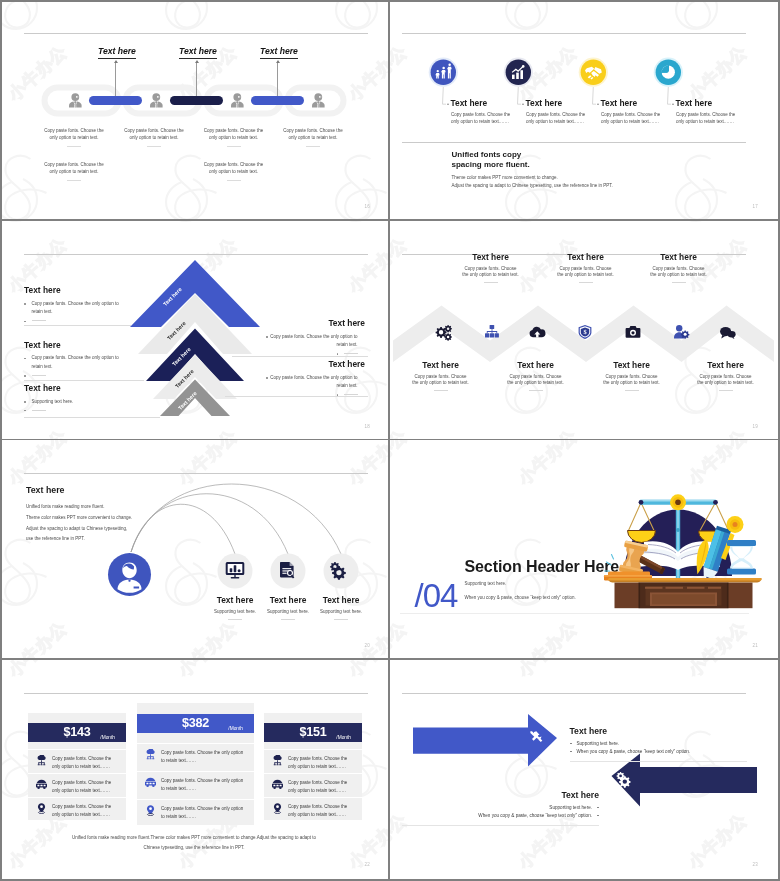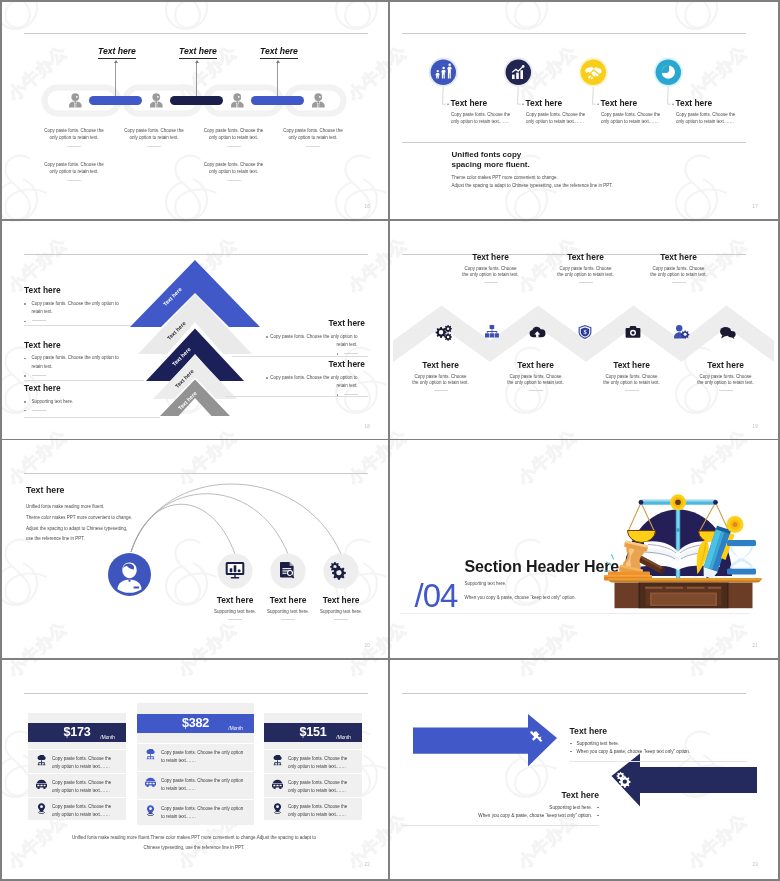--- a/index.html
+++ b/index.html
@@ -262,21 +262,21 @@
     </div>
 
     <div class="pg">17</div>
   </div>
 
   <div class="slide" style="left:0;top:659.5px;width:388px;height:217.5px;">
     <div class="toprule" style="top:33px;"></div>
 
     <div class="pcard" style="left:28px;top:53px;width:98px;height:107px;">
       <div class="pcard-head" style="top:10px;background:#252a5e;">
-        <span class="price">$173</span>
+        <span class="price">$143</span>
           <span class="per">/Month</span>
       </div>
       <div class="prow">
         <span class="pico">
             <svg viewBox="0 0 16 16" width="11" height="11">
               <use href="#ic-cloudnet"></use>
             </svg>
           </span>
         <span class="ptxt">Copy paste fonts. Choose the only option to retain text.……</span>
       </div>

